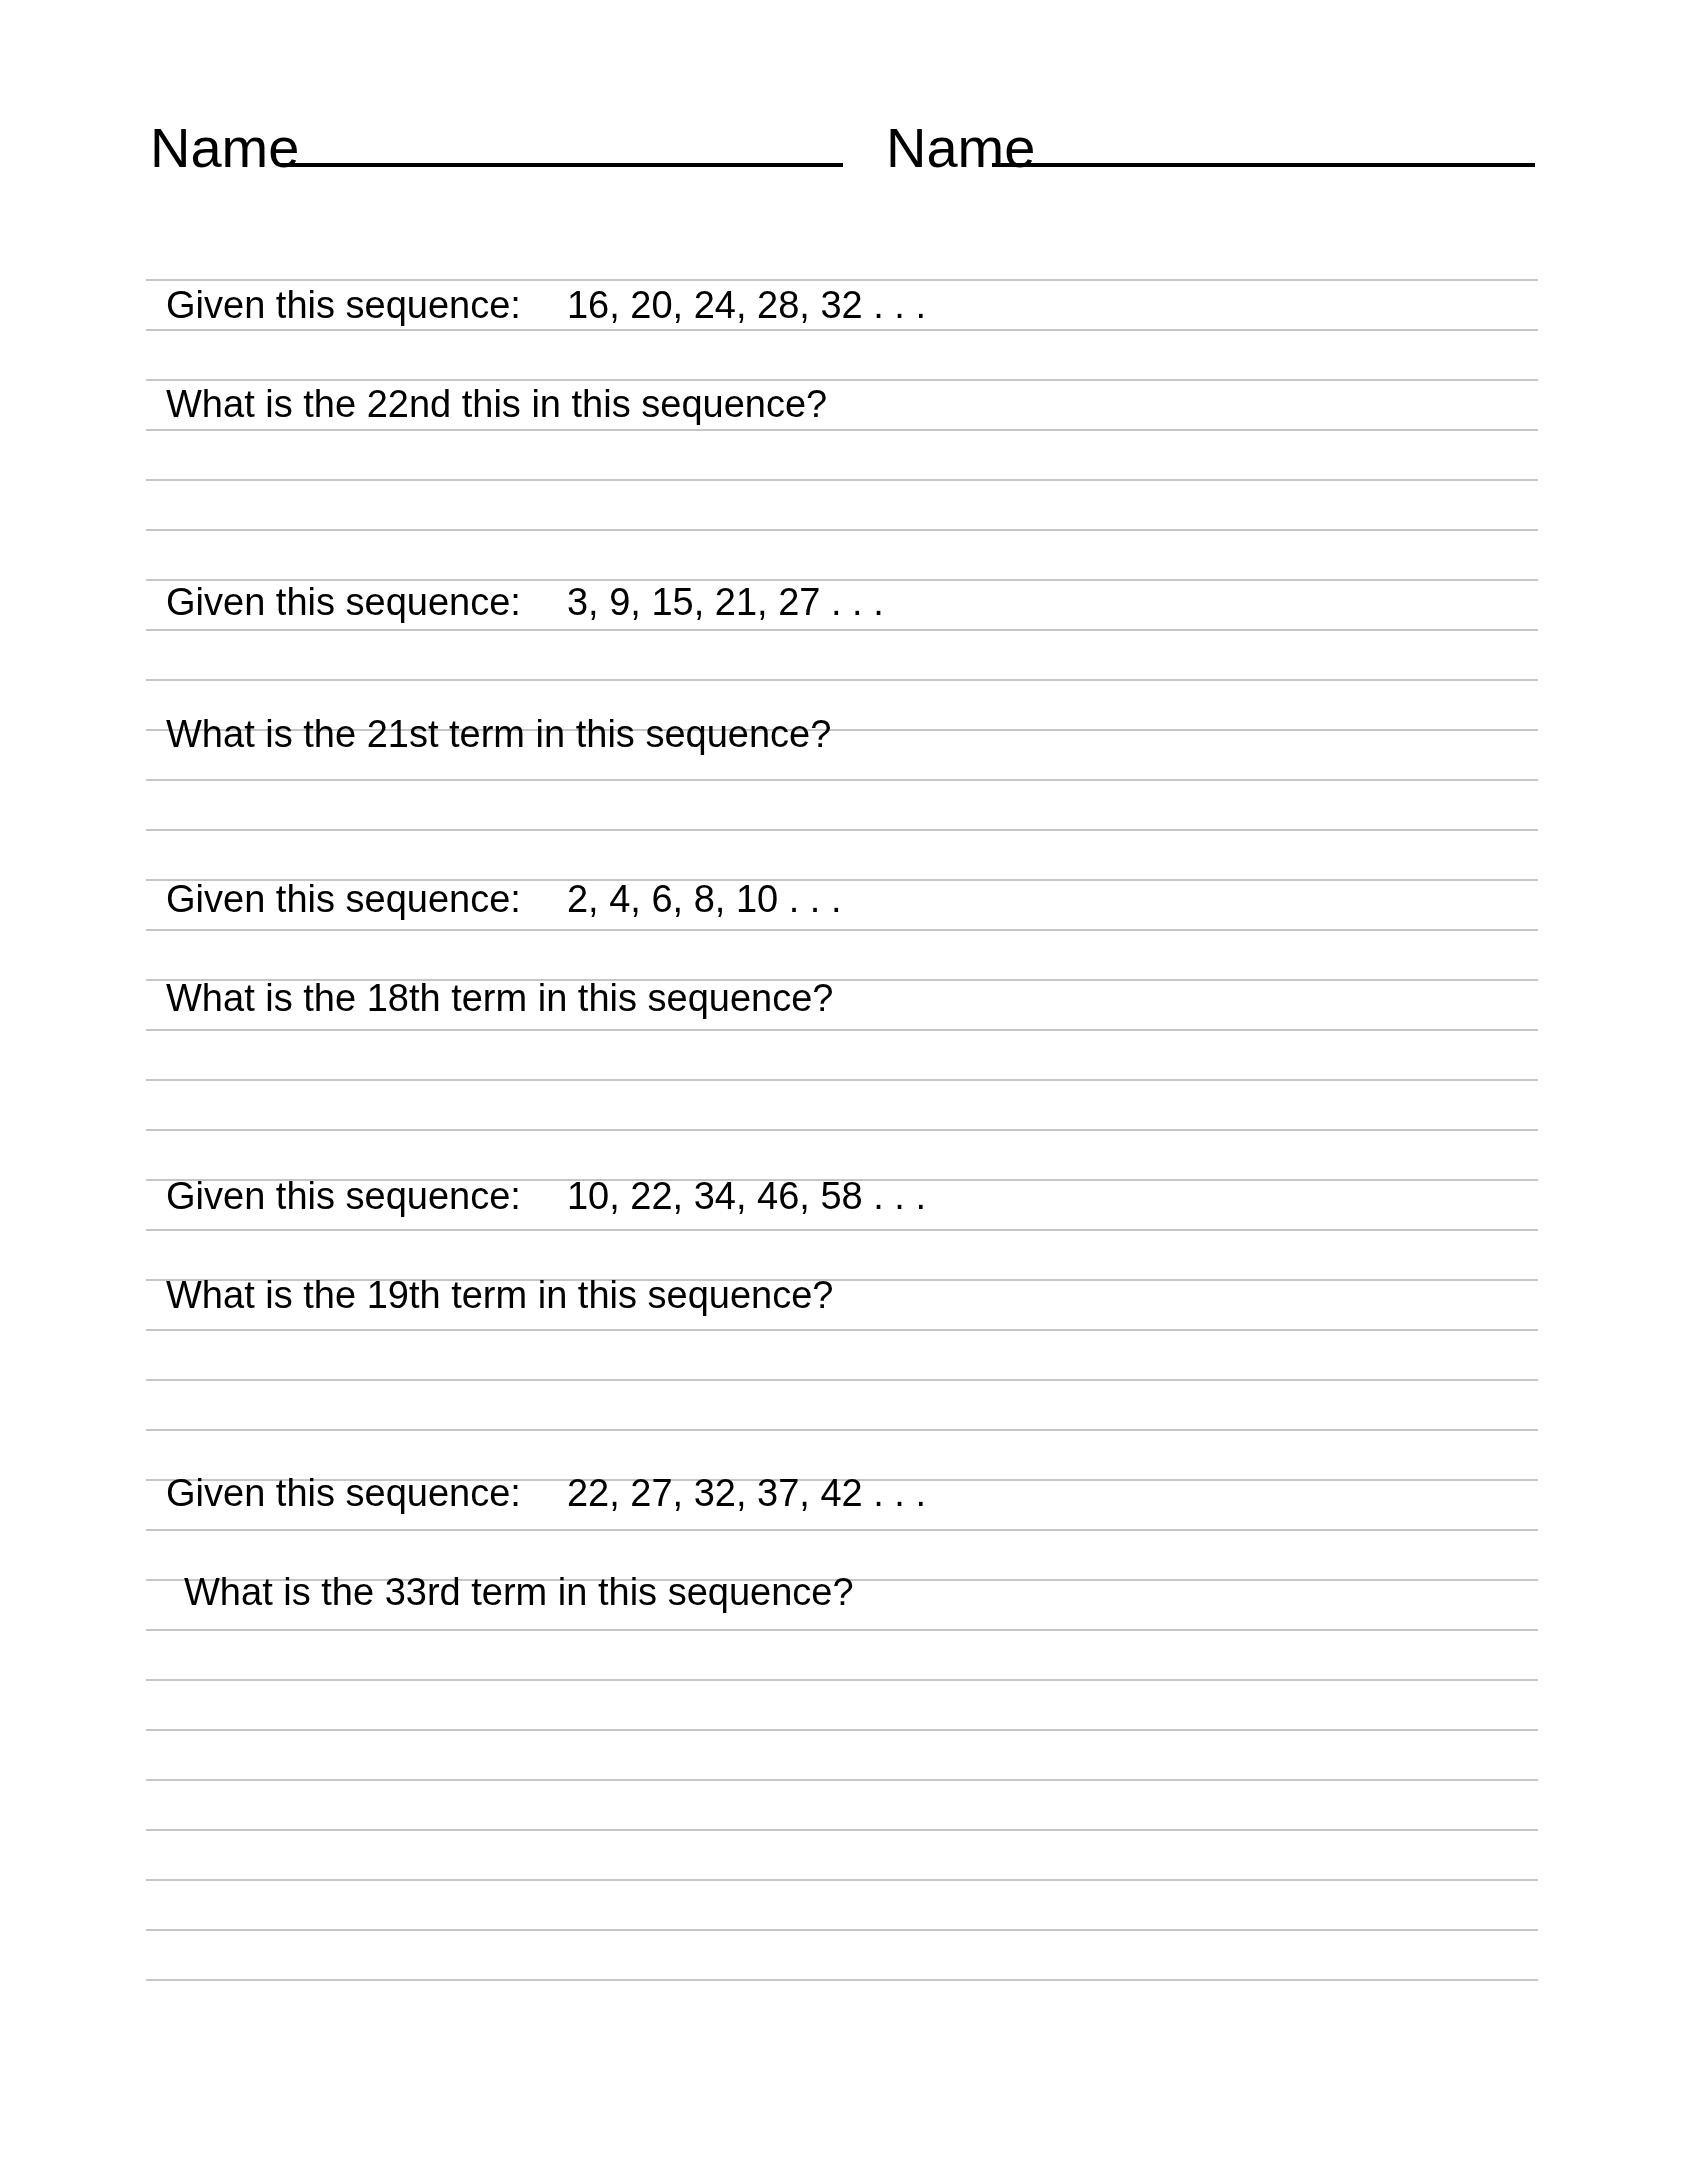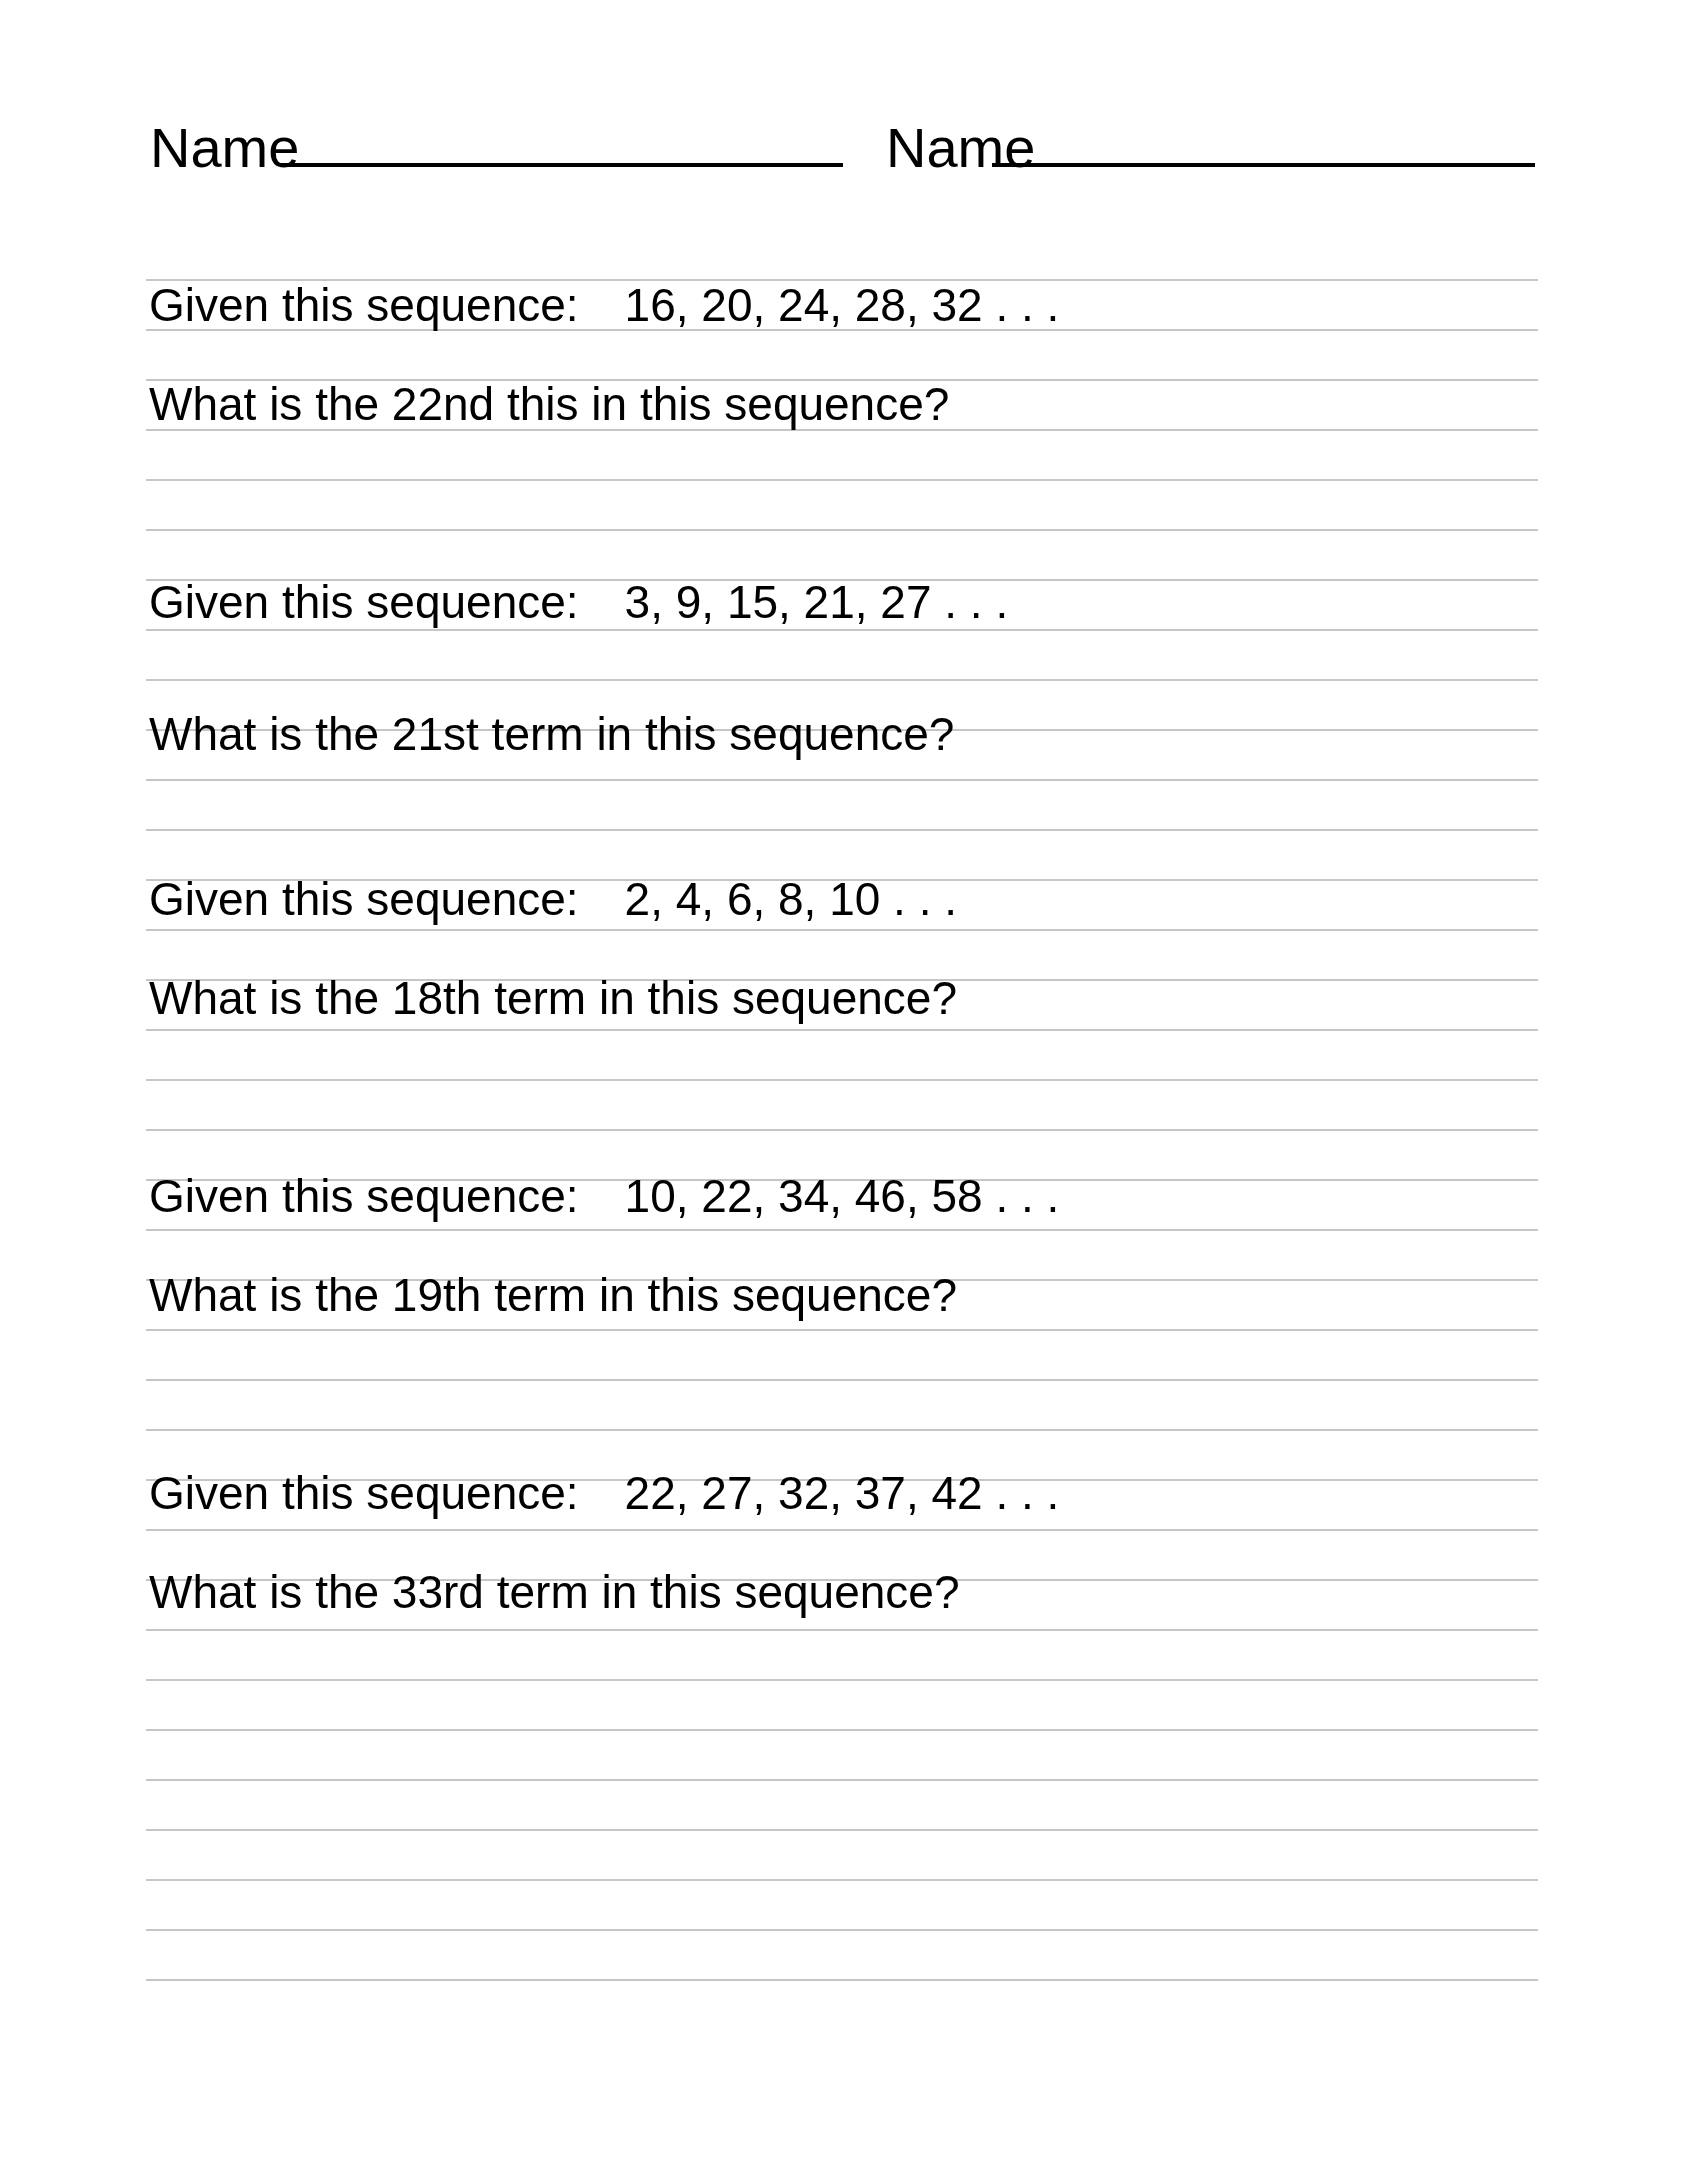--- a/index.html
+++ b/index.html
@@ -48,36 +48,36 @@
     top: 163px;
     height: 4px;
     background: #000000;
   }
   .name-rule { left: 280px; width: 563px; }
   .date-rule { left: 992px; width: 543px; }
 
   
   .text-line {
     position: absolute;
-    left: 149px;
+    left: 166px;
     height: 34px;
     line-height: 50px;
-    font-size: 46px;
+    font-size: 38px;
     white-space: nowrap;
   }
   .seq {
     display: inline-block;
     margin-left: 46px;
   }
   
   .p0g { top: 280px; }  .p0q { top: 379px; }
   .p1g { top: 577px; text-align: right; }  .p1q { top: 676px; margin-top: 33px; }
   .p2g { top: 874px; }  .p2q { top: 973px; }
   .p3g { top: 1171px; } .p3q { top: 1270px; }
-  .p4g { top: 1468px; } .p4q { top: 1567px; }
+  .p4g { top: 1468px; } .p4q { top: 1567px; margin-left: 18px; }
 </style>
 </head>
 <body>
 
 <div class="ruled-lines"></div>
 
 <div class="hdr-label name-label">Name</div>
 <div class="hdr-rule name-rule"></div>
 <div class="hdr-label date-label">Name</div>
 <div class="hdr-rule date-rule"></div>

